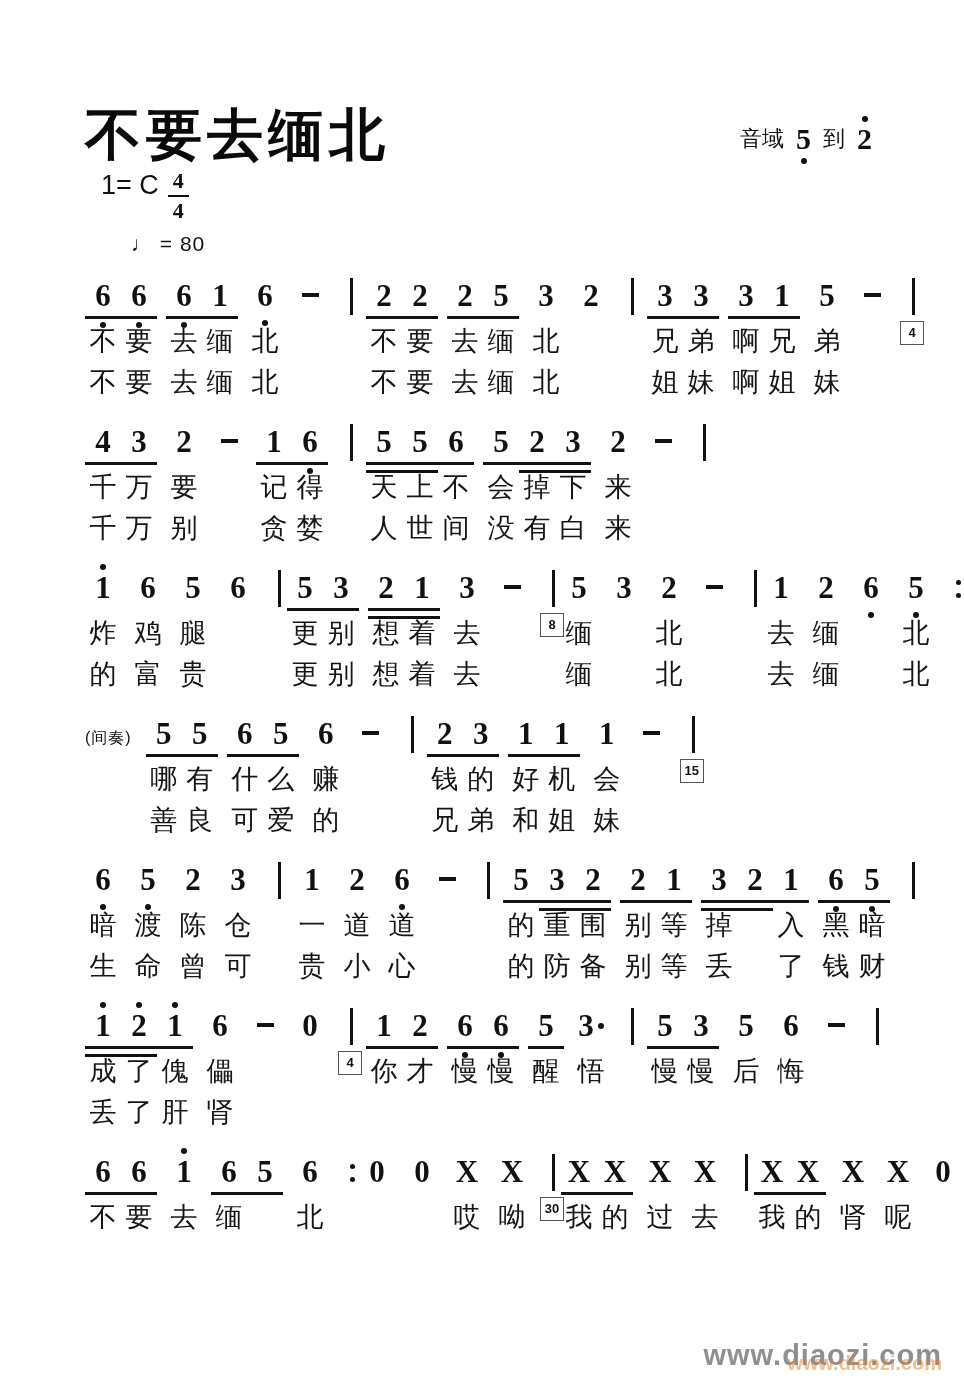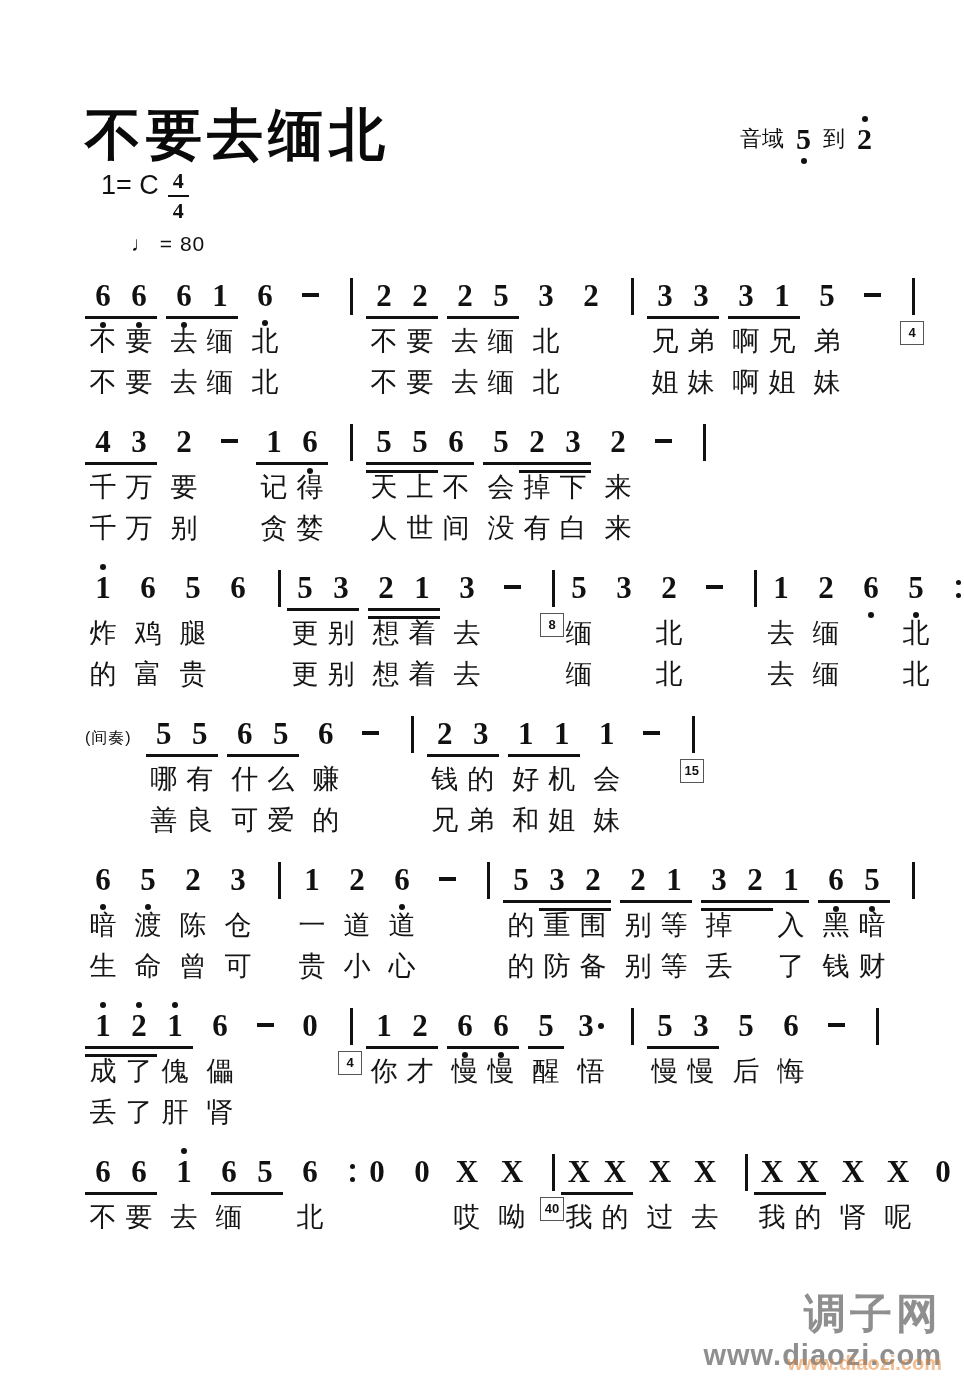--- a/index.html
+++ b/index.html
@@ -738,21 +738,21 @@
           <div class="lyr">哎</div>
         </div>
         <div class="cell u0">
           <div class="nrow">X</div>
           <div class="lyr">呦</div>
         </div>
         <div class="cell u0 barcell">
           <div class="nrow">
             <div class="vbar"></div>
           </div>
-          <div class="mbox">40</div>
+          <div class="mbox">30</div>
         </div>
         <div class="cell u1 j">
           <div class="nrow">X</div>
           <div class="lyr">我</div>
         </div>
         <div class="cell u1">
           <div class="nrow">X</div>
           <div class="lyr">的</div>
         </div>
         <div class="cell u0">
@@ -787,18 +787,17 @@
         <div class="cell u0">
           <div class="nrow">0</div>
           <div class="lyr">&nbsp;</div>
         </div>
         <div class="cell u0 barcell"></div>
       </div>
     </div>
 </div>
 
 <div class="wm">
-  <div class="wm-site">调子网</div>
   <div style="position:relative">
     <div class="wm-url">www.diaozi.com</div>
     <div class="wm-orange">www.diaozi.com</div>
   </div>
 </div>
 
 </body></html>

